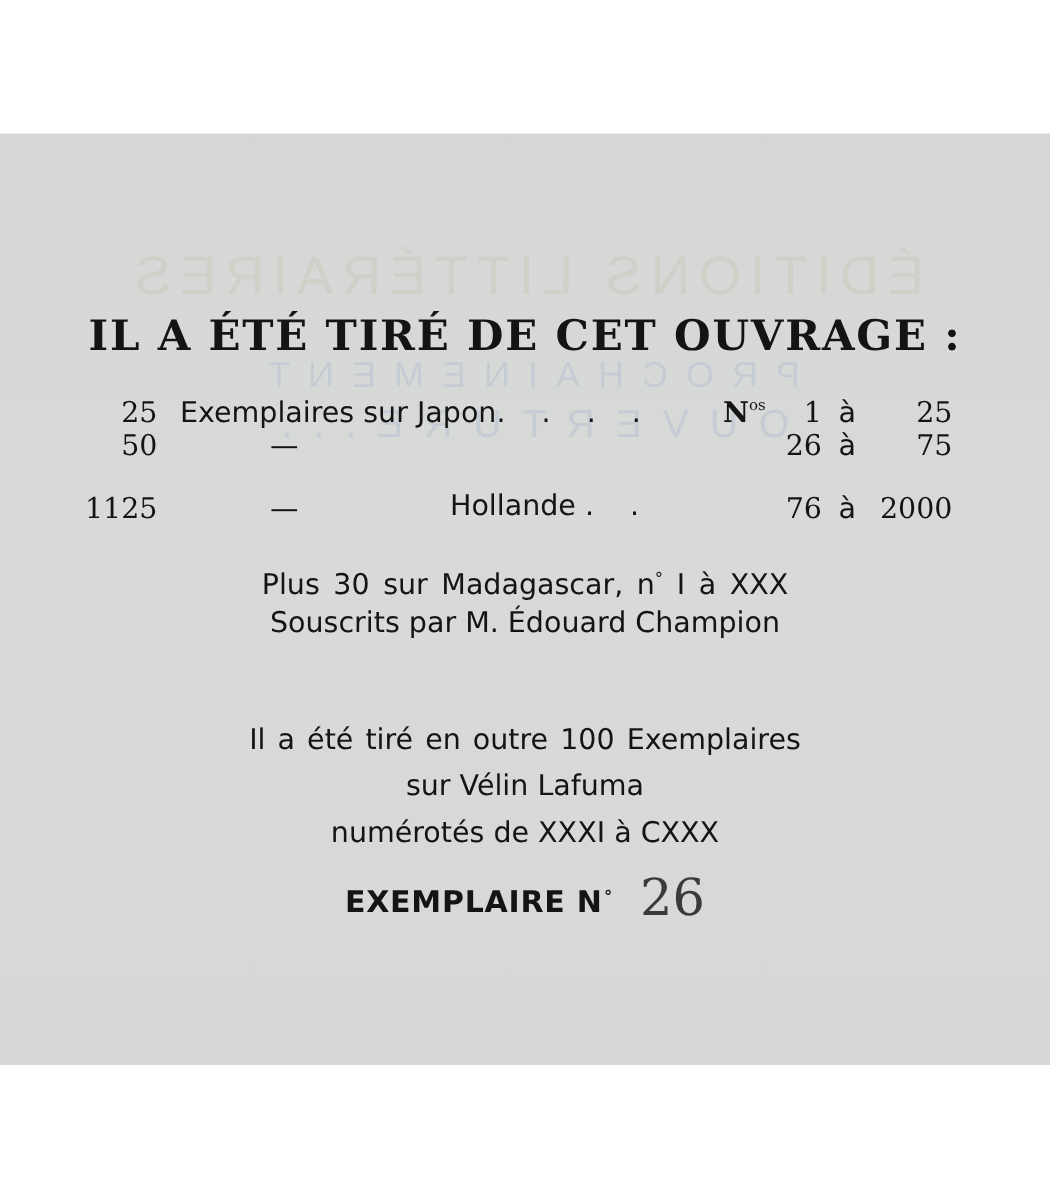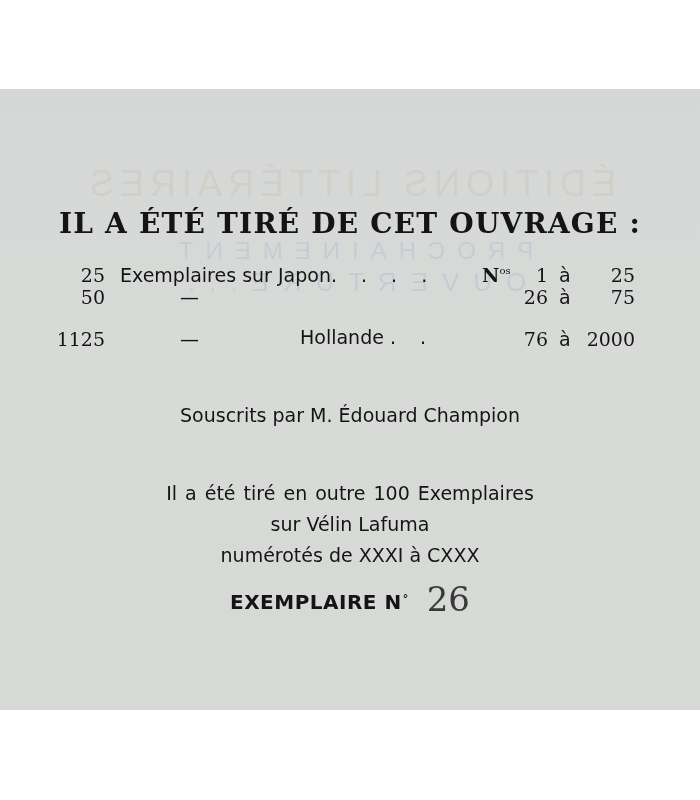--- a/index.html
+++ b/index.html
@@ -135,20 +135,21 @@
   </div>
 
   <div class="row row-3">
     <span class="qty">1125</span>
     <span class="dash">—</span>
     <span class="from">76</span>
     <span class="a">à</span>
     <span class="to">2000</span>
   </div>
 
+  <div class="center-line c1"><span>Plus 30 sur Madagascar, n</span><span class="deg-small">°</span><span> I à XXX</span></div>
   <div class="center-line c2">Souscrits par M. Édouard Champion</div>
 
   <div class="center-line c3">Il a été tiré en outre 100 Exemplaires</div>
   <div class="center-line c4">sur Vélin Lafuma</div>
   <div class="center-line c5">numérotés de XXXI à CXXX</div>
 
   <div class="center-line c6"><span>EXEMPLAIRE N</span><span class="deg">°</span><span class="stamp">26</span></div>
 
 </div>
 

